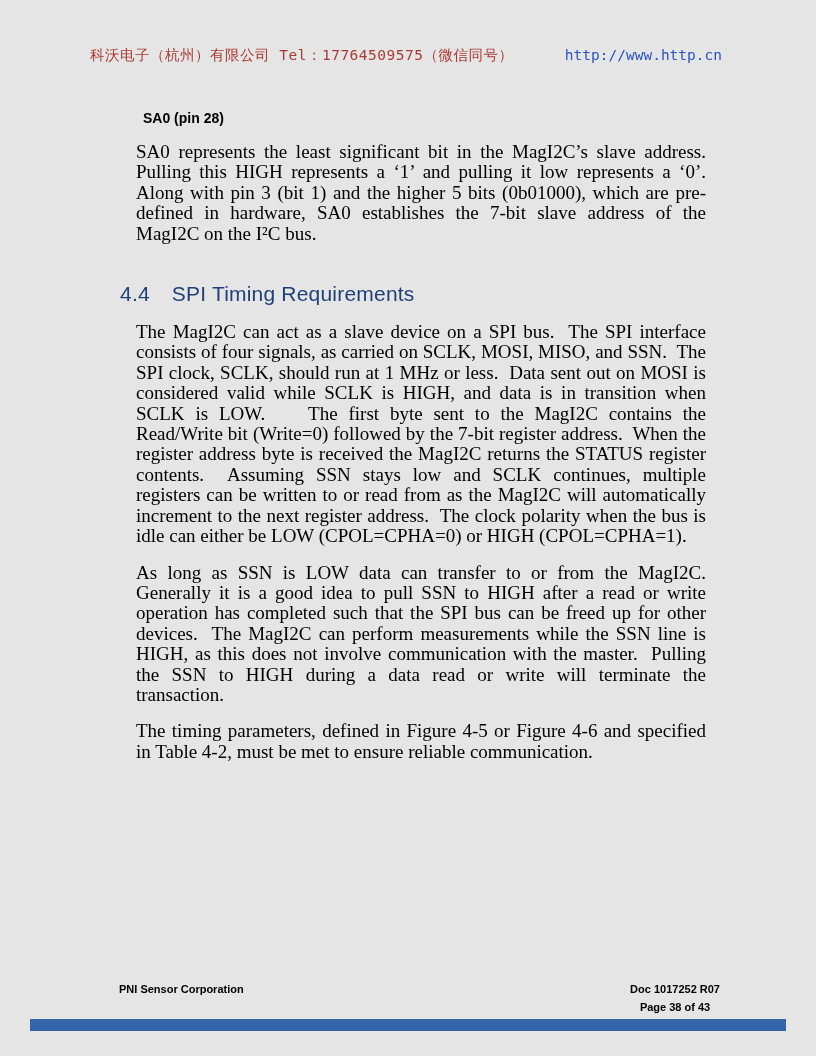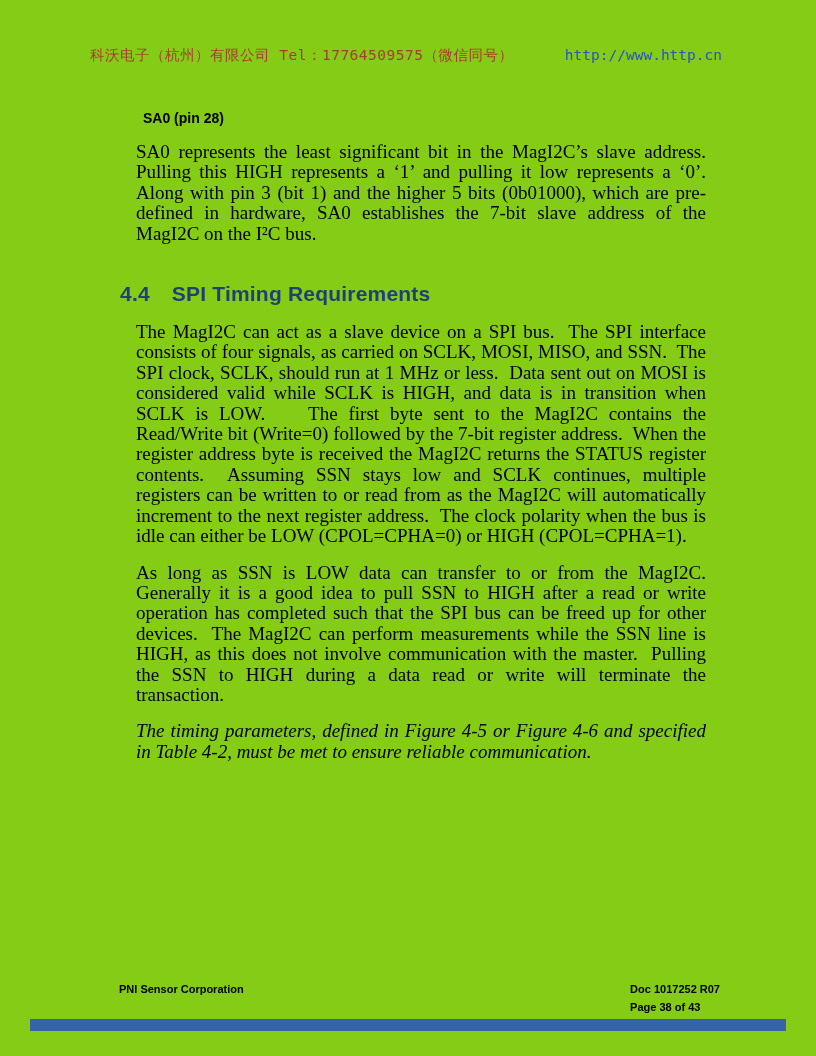--- a/index.html
+++ b/index.html
@@ -1,20 +1,20 @@
 <!DOCTYPE html>
 <html><head>
 <meta charset="utf-8">
 <style>
   html, body { margin: 0; padding: 0; background: #ffffff; }
   .page {
     position: relative;
     width: 816px;
     height: 1056px;
-    background: #84cc16;
+    background: #e5e5e5;
     overflow: hidden;
     font-family: "Liberation Serif", serif;
   }
 
   
   .hdr {
     position: absolute;
     top: 46px; left: 90px; right: 94px;
     display: flex;
     justify-content: space-between;
@@ -47,43 +47,43 @@
     text-align: justify;
     white-space: pre-wrap;
   }
   .sa0-para {
     margin-left: 48px;
     margin-top: 9px;
   }
   h2.section {
     margin: 38px 0 0 0;
     font-family: "Liberation Sans", sans-serif;
-    font-weight: bold;
+    font-weight: normal;
     font-size: 21px;
     color: #1f4077;
     letter-spacing: 0.2px;
   }
   h2.section .num { margin-right: 22px; }
   .p-a { margin-top: 17px; }
   .p-b { margin-top: 18px; }
-  .p-c { margin-top: 13px; font-style: italic; }
+  .p-c { margin-top: 13px; }
 
   
   .footer-left, .footer-right {
     position: absolute;
     top: 981px;
     font-family: "Liberation Sans", sans-serif;
     font-weight: bold;
     font-size: 11px;
     line-height: 17.5px;
     color: #000000;
     white-space: nowrap;
   }
   .footer-left { left: 92px; text-align: left; margin-left: 27px; }
-  .footer-right { right: 96px; text-align: left; }
+  .footer-right { right: 96px; text-align: center; }
 
   
   .bottom-bar {
     position: absolute;
     left: 30px; right: 30px;
     top: 1019px;
     height: 12px;
   }
 </style>
 </head>

